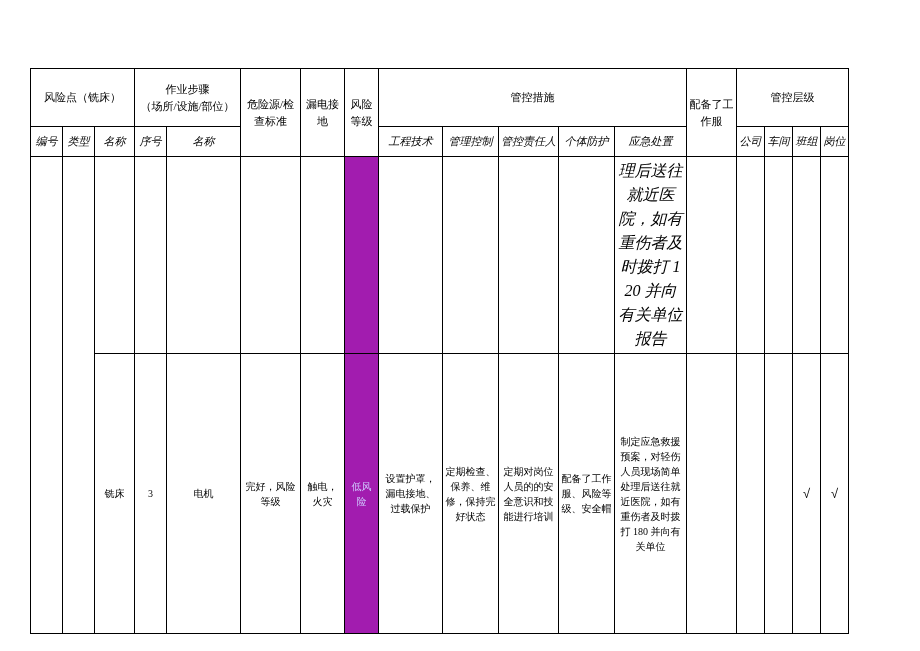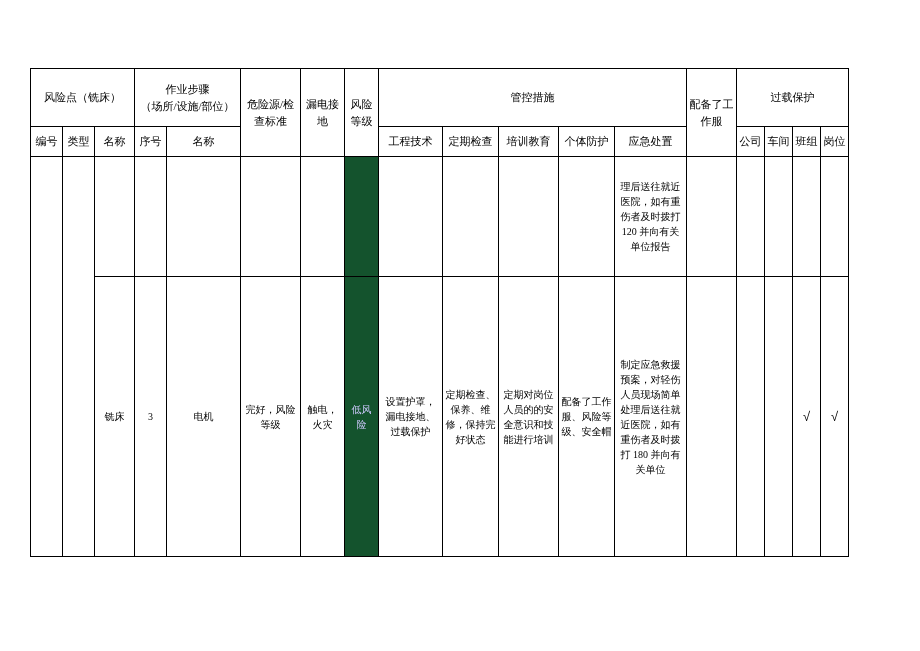--- a/index.html
+++ b/index.html
@@ -19,25 +19,25 @@
     th, td {
       border: 1px solid #000;
       text-align: center;
       vertical-align: middle;
       padding: 2px;
       word-break: break-all;
       line-height: 1.5;
     }
     th { font-weight: normal; }
     .h-top { height: 58px; }
-    .h-sub { height: 30px; }
-    .rbody1 { height: 120px; font-size: 10px; }
+    .h-sub { height: 30px; font-style: italic; }
+    .rbody1 { height: 120px; font-size: 16px; font-style: italic; }
     .rbody2 { height: 280px; font-size: 10px; }
     .risk-low {
-      background: #14532d;
+      background: #a21caf;
       color: #d0caff;
     }
     .check { font-family: "Arial", sans-serif; font-size: 13px; }
   </style>
 </head>
 <body>
 
 <table>
   <colgroup>
     <col style="width:32px">
@@ -62,31 +62,31 @@
   <thead>
     <tr class="h-top">
       <th colspan="3">风险点（铣床）</th>
       <th colspan="2" style="white-space:pre-line">作业步骤
 （场所/设施/部位）</th>
       <th rowspan="2">危险源/检查标准</th>
       <th rowspan="2">漏电接地</th>
       <th rowspan="2">风险等级</th>
       <th colspan="5">管控措施</th>
       <th rowspan="2">配备了工作服</th>
-      <th colspan="4">过载保护</th>
+      <th colspan="4">管控层级</th>
     </tr>
     <tr class="h-sub">
       <th>编号</th>
       <th>类型</th>
       <th>名称</th>
       <th>序号</th>
       <th>名称</th>
       <th>工程技术</th>
-      <th>定期检查</th>
-      <th>培训教育</th>
+      <th>管理控制</th>
+      <th>管控责任人</th>
       <th>个体防护</th>
       <th>应急处置</th>
       <th>公司</th>
       <th>车间</th>
       <th>班组</th>
       <th>岗位</th>
     </tr>
   </thead>
   <tbody>
     <tr class="rbody1">

